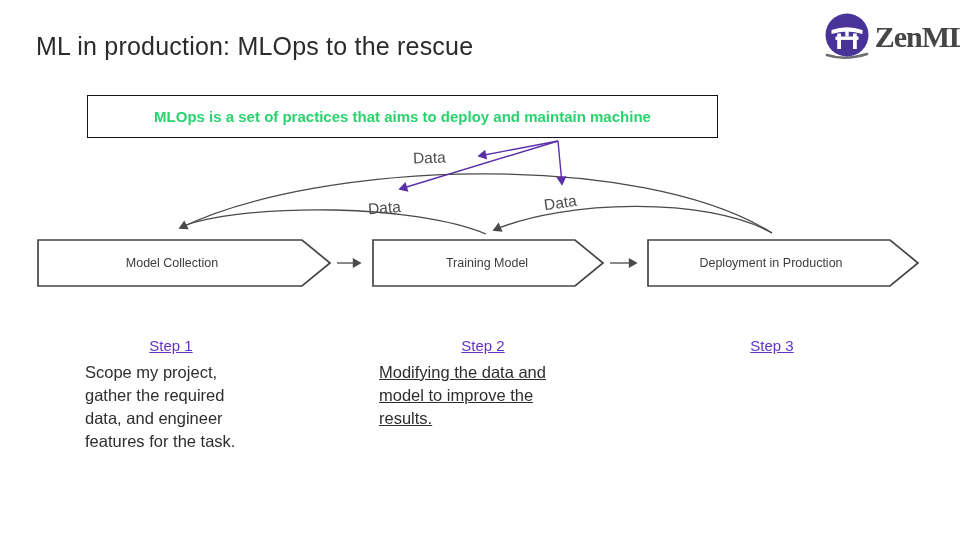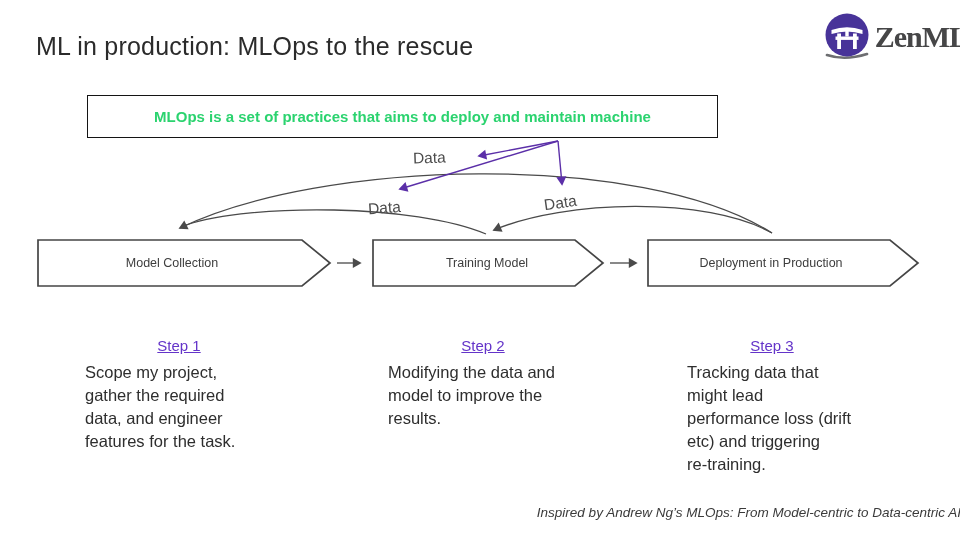--- a/index.html
+++ b/index.html
@@ -37,27 +37,27 @@
     justify-content:center;font-size:12.5px;color:#3d3d3d;white-space:nowrap;
   }
   .box-label.b1{left:38px;width:268px;}
   .box-label.b2{left:373px;width:208px;margin-left:10px;}
   .box-label.b3{left:648px;width:246px;}
   
   .step-link{
     position:absolute;top:337px;transform:translateX(-50%);
     font-size:15px;color:#6434c9;text-decoration:underline;cursor:pointer;white-space:nowrap;
   }
-  .step-link.s1{left:171px;margin-left:8px;} .step-link.s2{left:483px;} .step-link.s3{left:772px;}
+  .step-link.s1{left:171px;} .step-link.s2{left:483px;} .step-link.s3{left:772px;}
   .step-desc{
     position:absolute;top:361px;font-size:16.5px;line-height:23px;color:#2e2e2e;
     white-space:pre-line;
   }
   .step-desc.s1{left:85px;width:240px;}
-  .step-desc.s2{left:388px;width:245px;}
+  .step-desc.s2{left:379px;width:245px;text-decoration:underline;}
   .step-desc.s3{left:687px;width:225px;}
   
   .footer{
     position:absolute;top:505px;right:19px;font-size:13.5px;font-style:italic;
     color:#3a3a3a;white-space:nowrap;
   }
 </style>
 </head>
 <body>
 
@@ -120,21 +120,15 @@
   <span class="step-link s2">Step 2</span>
   <span class="step-link s3">Step 3</span>
 
   <div class="step-desc s1">Scope my project,
 gather the required
 data, and engineer
 features for the task.</div>
   <div class="step-desc s2">Modifying the data and
 model to improve the
 results.</div>
-  <div class="step-desc s3">Tracking data that
-might lead
-performance loss (drift
-etc) and triggering
-re-training.</div>
 
-  <div class="footer">Inspired by Andrew Ng’s MLOps: From Model-centric to Data-centric AI</div>
 
 </div>
 
 </body></html>

